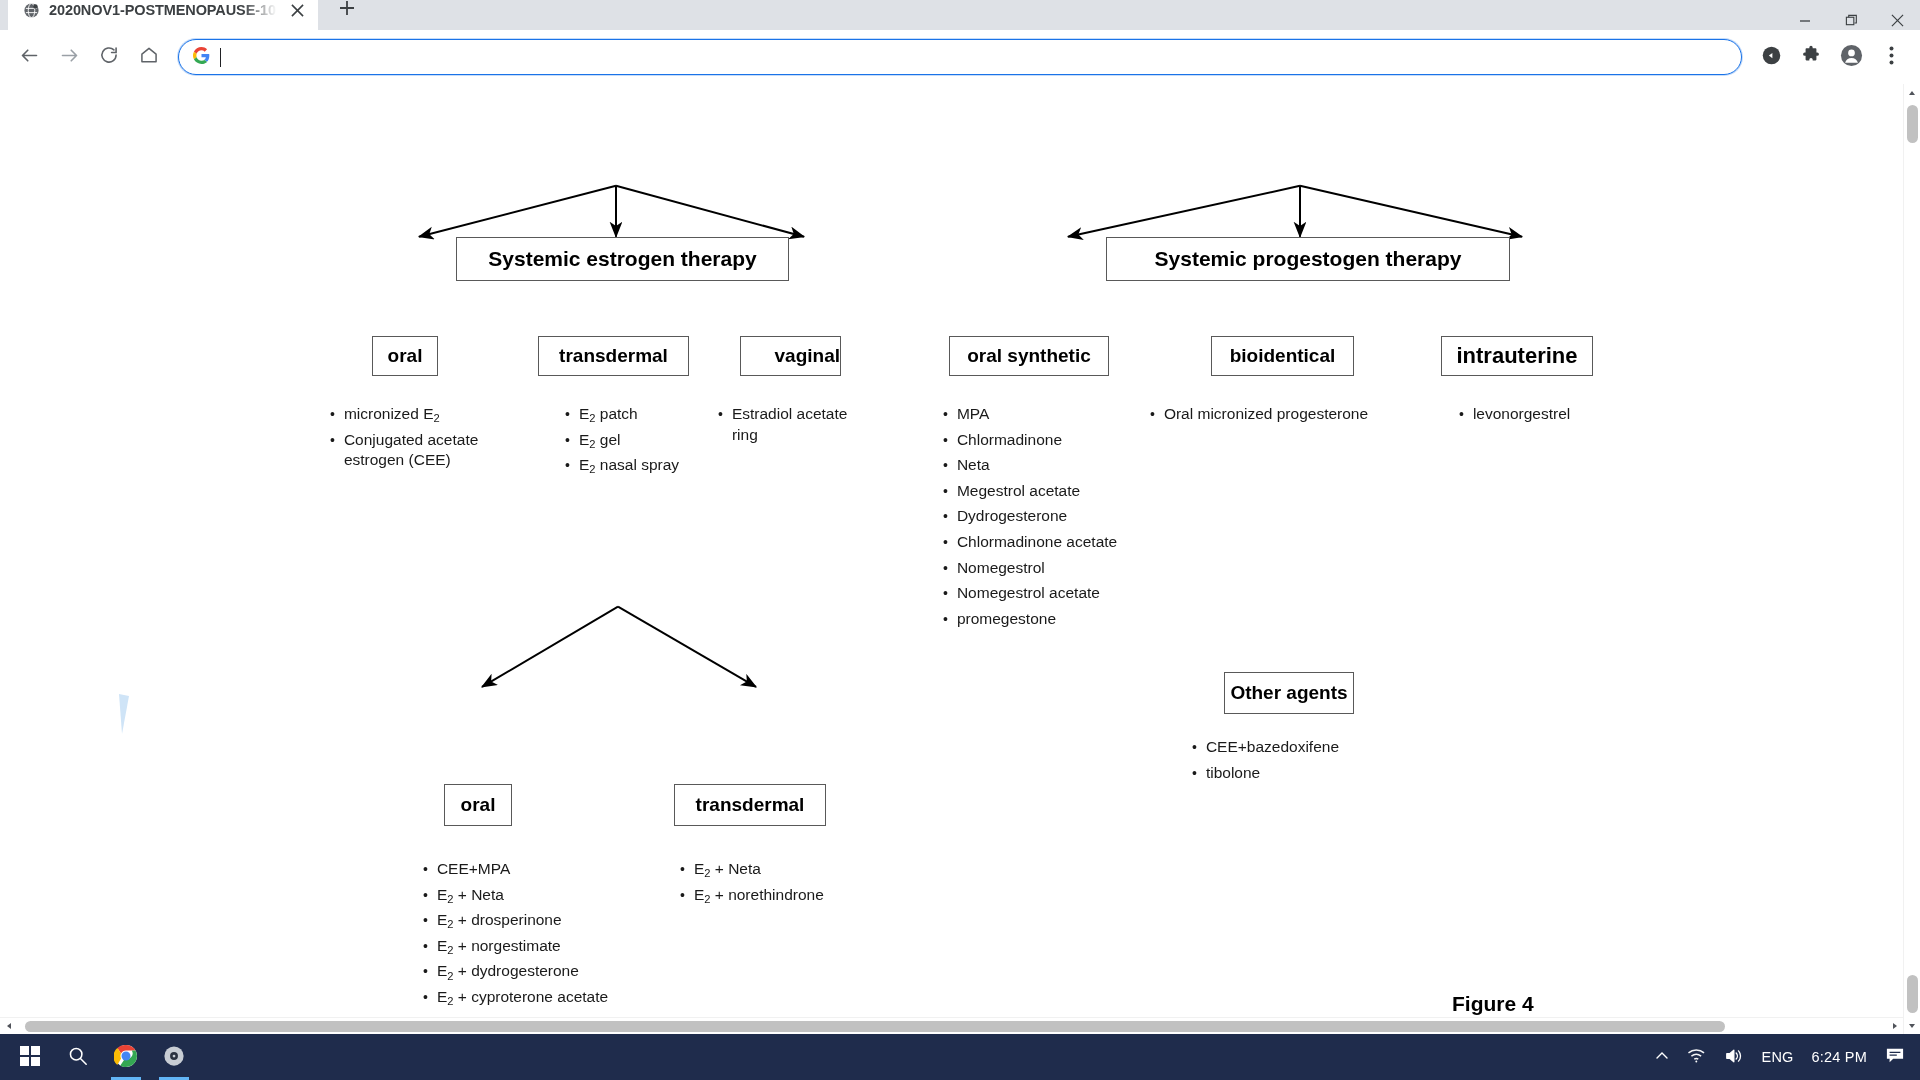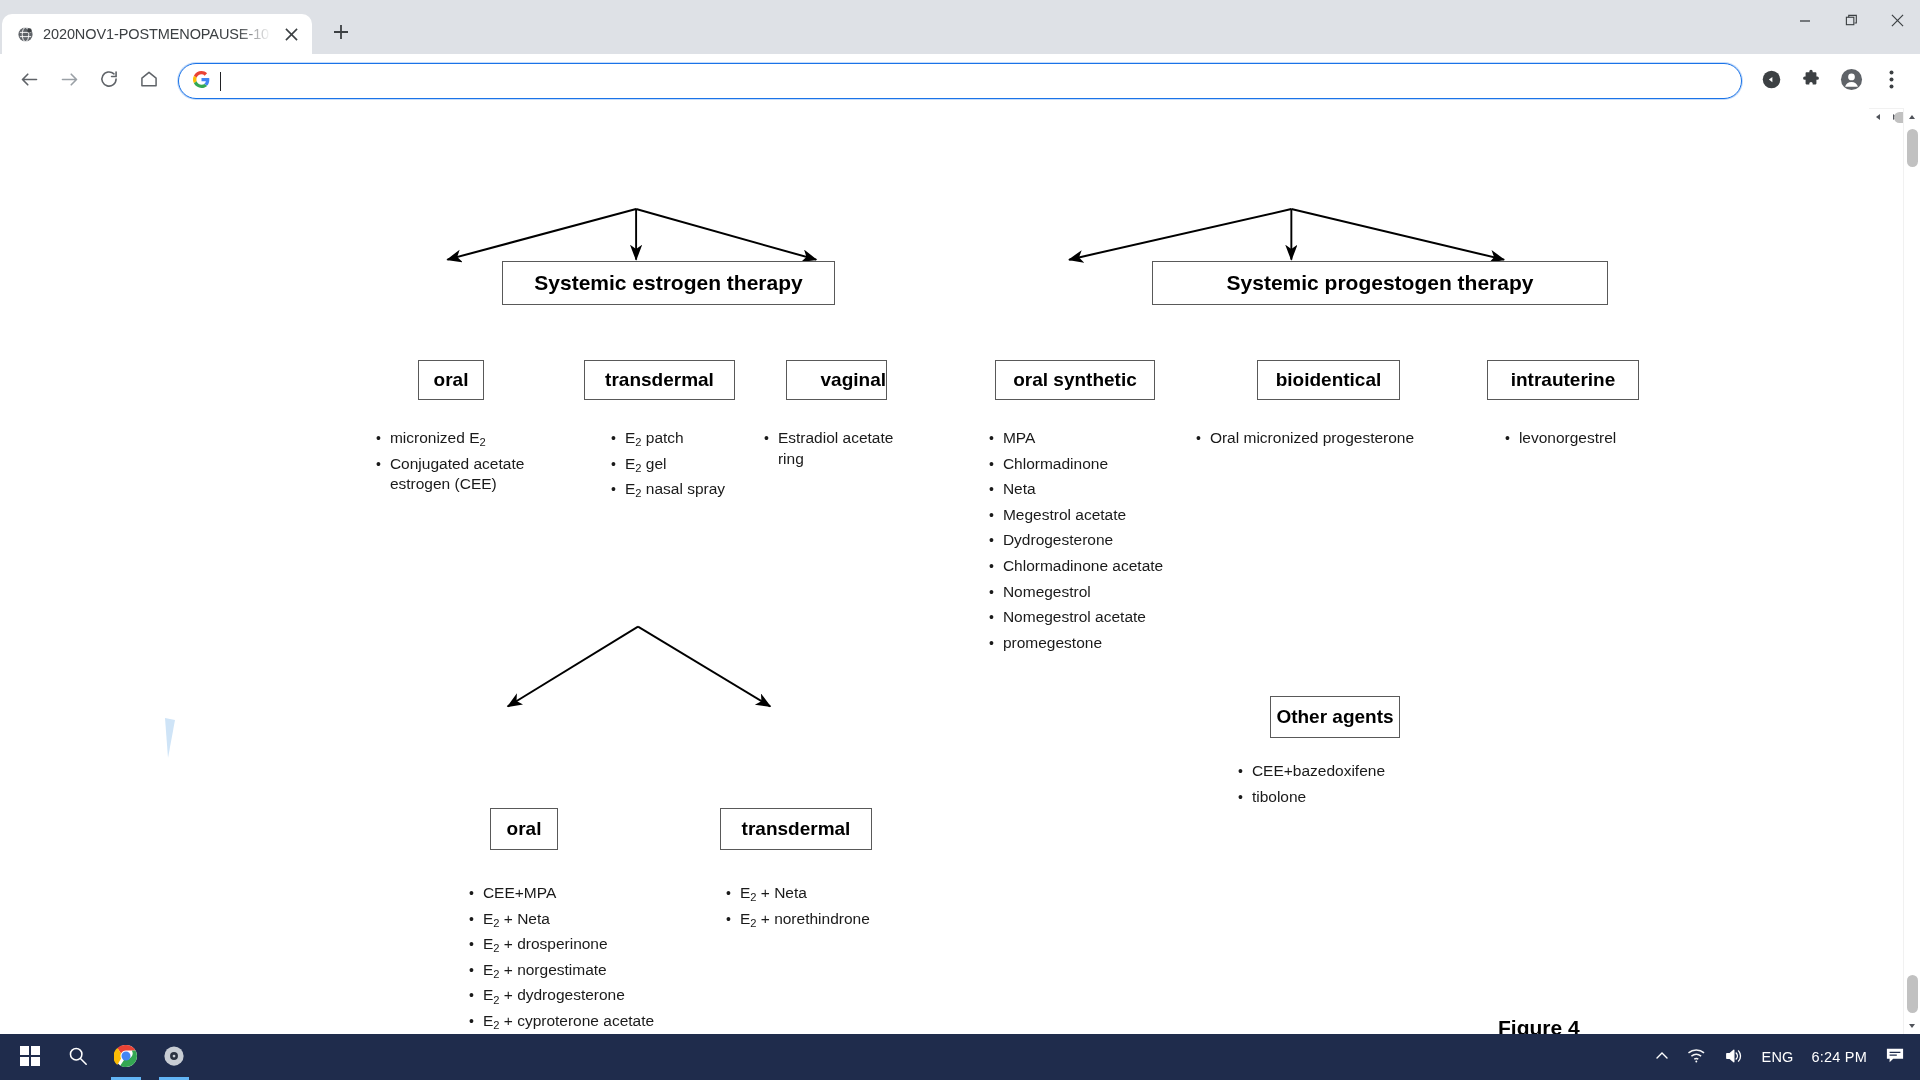--- a/index.html
+++ b/index.html
@@ -7,23 +7,24 @@
     width: 1920px; height: 1080px;
     font-family: "Liberation Sans", sans-serif;
     overflow: hidden;
     background: #ffffff;
   }
 
   
   .browser { width: 1920px; height: 1080px; display: flex; flex-direction: column; background:#dee1e6; }
 
   .tabstrip {
-    height: 54px; background: #dee1e6;
+    height: 30px; background: #dee1e6;
     display: flex; align-items: flex-end; position: relative;
-    padding-left: 2px;
+    padding-left: 8px;
+    font-weight: bold;
   }
   .tab {
     height: 40px; width: 310px; background:#fff;
     border-radius: 10px 10px 0 0;
     display:flex; align-items:center; gap:9px;
     padding: 0 10px 0 14px; position: relative;
   }
   .tab-favicon { width:18px; height:18px; flex:0 0 18px; display:flex; align-items:center; justify-content:center; }
   .tab-title {
     flex:1; font-size:14.5px; color:#3c4043; white-space:nowrap;
@@ -228,21 +229,21 @@
         <svg width="5" height="19" viewBox="0 0 5 19" fill="#3c4043">
           <circle cx="2.5" cy="2.5" r="2"></circle>
             <circle cx="2.5" cy="9.5" r="2"></circle>
             <circle cx="2.5" cy="16.5" r="2"></circle>
         </svg>
       </span>
     </div>
   </div>
 
   <div class="viewport">
-    <div style="flex:1; display:flex; flex-direction:row;margin-left:46px;">
+    <div style="flex:1; display:flex; flex-direction:column;">
       <div class="doc-area">
 
         <div class="figure">
 
           <svg class="edges" viewBox="0 0 1903 916" preserveAspectRatio="none">
             <defs>
               <marker id="ah" markerWidth="9" markerHeight="9" refX="7.4" refY="3.2" orient="auto">
                 <path d="M0,0 L8,3.2 L0,6.4 L2.1,3.2 z" fill="#000"></path>
               </marker>
             </defs>
@@ -301,31 +302,31 @@
             </div>
           </div>
 
           <div class="blist" style="left:718px; top:320px; width:150px;">
             <div class="bi">
               <span class="dot">•</span>
               <span class="bt">Estradiol acetate ring</span>
             </div>
           </div>
 
-          <div class="node" style="left:1106px; top:153px; width:456px; height:44px; font-size:21px;">
+          <div class="node" style="left:1106px; top:153px; width:404px; height:44px; font-size:21px;">
             <span>Systemic progestogen therapy</span>
           </div>
 
           <div class="node" style="left:949px; top:252px; width:160px; height:40px; font-size:19px;">
             <span>oral synthetic</span>
           </div>
           <div class="node" style="left:1211px; top:252px; width:143px; height:40px; font-size:19px;">
             <span>bioidentical</span>
           </div>
-          <div class="node" style="left:1441px; top:252px; width:152px; height:40px; font-size:19px;">
+          <div class="node" style="left:1441px; top:252px; width:152px; height:40px; font-size:22px;">
             <span>intrauterine</span>
           </div>
 
           <div class="blist" style="left:943px; top:320px; width:260px;">
             <div class="bi">
                 <span class="dot">•</span>
                 <span class="bt">MPA</span>
               </div>
             <div class="bi">
                 <span class="dot">•</span>

